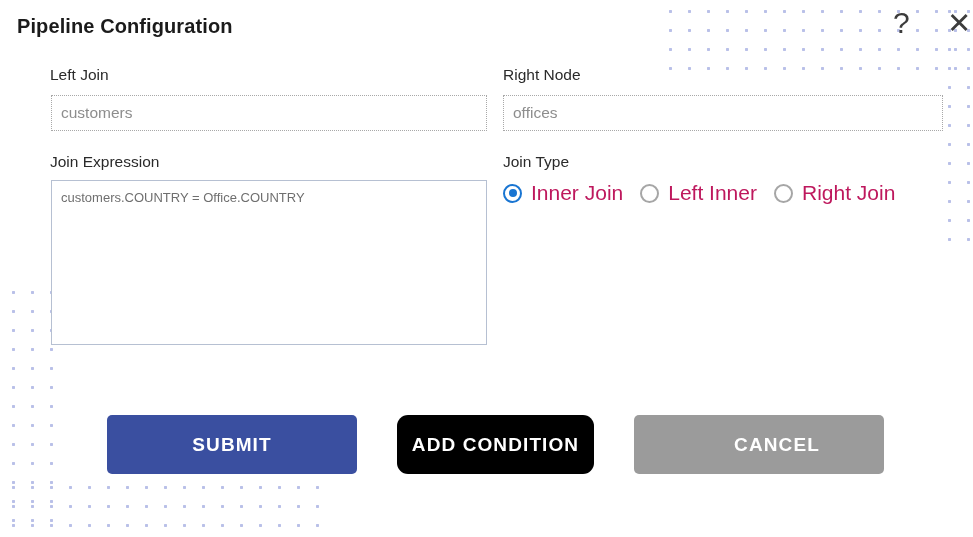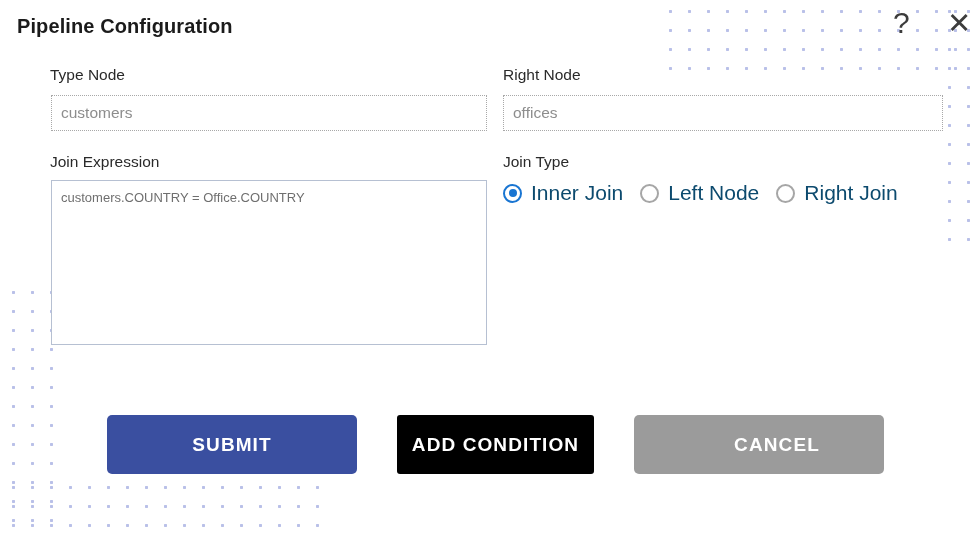--- a/index.html
+++ b/index.html
@@ -128,74 +128,74 @@
   .radio-option.checked .radio-mark::after {
     content: "";
     position: absolute;
     left: 3.5px; top: 3.5px;
     width: 8px; height: 8px;
     border-radius: 50%;
     background: #1975d2;
   }
   .radio-label {
     font-size: 21px;
-    color: #0c4a6e;
+    color: #be185d;
     margin-left: 9px;
     white-space: nowrap;
   }
 
   
   .action-button {
     position: absolute;
     top: 415px;
     height: 59px;
     border: none;
     color: #ffffff;
     font-family: "Liberation Sans", sans-serif;
     font-size: 19px;
     font-weight: bold;
     letter-spacing: 1.1px;
     cursor: pointer;
     z-index: 2;
     padding: 0;
   }
   #submit-button { left: 107px; width: 250px; background: #3a4fa0; border-radius: 5px; }
-  #add-condition-button { left: 397px; width: 197px; background: #000000; border-radius: 3px; }
+  #add-condition-button { left: 397px; width: 197px; background: #000000; border-radius: 11px; }
   #cancel-button { left: 634px; width: 250px; background: #9b9b9b; border-radius: 5px; padding-left: 36px; }
 </style>
 </head>
 <body>
 
 <div class="dots" id="dots-top-right"></div>
 <div class="dots" id="dots-right-edge"></div>
 <div class="dots" id="dots-left-strip"></div>
 <div class="dots" id="dots-bottom-band"></div>
 
 <div id="page-title">Pipeline Configuration</div>
 <button class="header-icon" id="help-icon">?</button>
 <button class="header-icon" id="close-icon">✕</button>
 
-<div class="field-label" id="label-left-node">Type Node</div>
+<div class="field-label" id="label-left-node">Left Join</div>
 <input class="text-input" id="input-left-node" type="text" placeholder="customers" style="">
 
 <div class="field-label" id="label-right-node">Right Node</div>
 <input class="text-input" id="input-right-node" type="text" placeholder="offices" style="">
 
 <div class="field-label" id="label-join-expression">Join Expression</div>
 <textarea id="input-join-expression" placeholder="customers.COUNTRY = Office.COUNTRY" style=""></textarea>
 
 <div class="field-label" id="label-join-type">Join Type</div>
 <div id="join-type-group">
   <div class="radio-option checked">
     <span class="radio-mark"></span>
     <span class="radio-label">Inner Join</span>
   </div>
   <div class="radio-option">
     <span class="radio-mark"></span>
-    <span class="radio-label">Left Node</span>
+    <span class="radio-label">Left Inner</span>
   </div>
   <div class="radio-option">
     <span class="radio-mark"></span>
     <span class="radio-label">Right Join</span>
   </div>
 </div>
 
 <button class="action-button" id="submit-button">SUBMIT</button>
 <button class="action-button" id="add-condition-button">ADD CONDITION</button>
 <button class="action-button" id="cancel-button">CANCEL</button>

